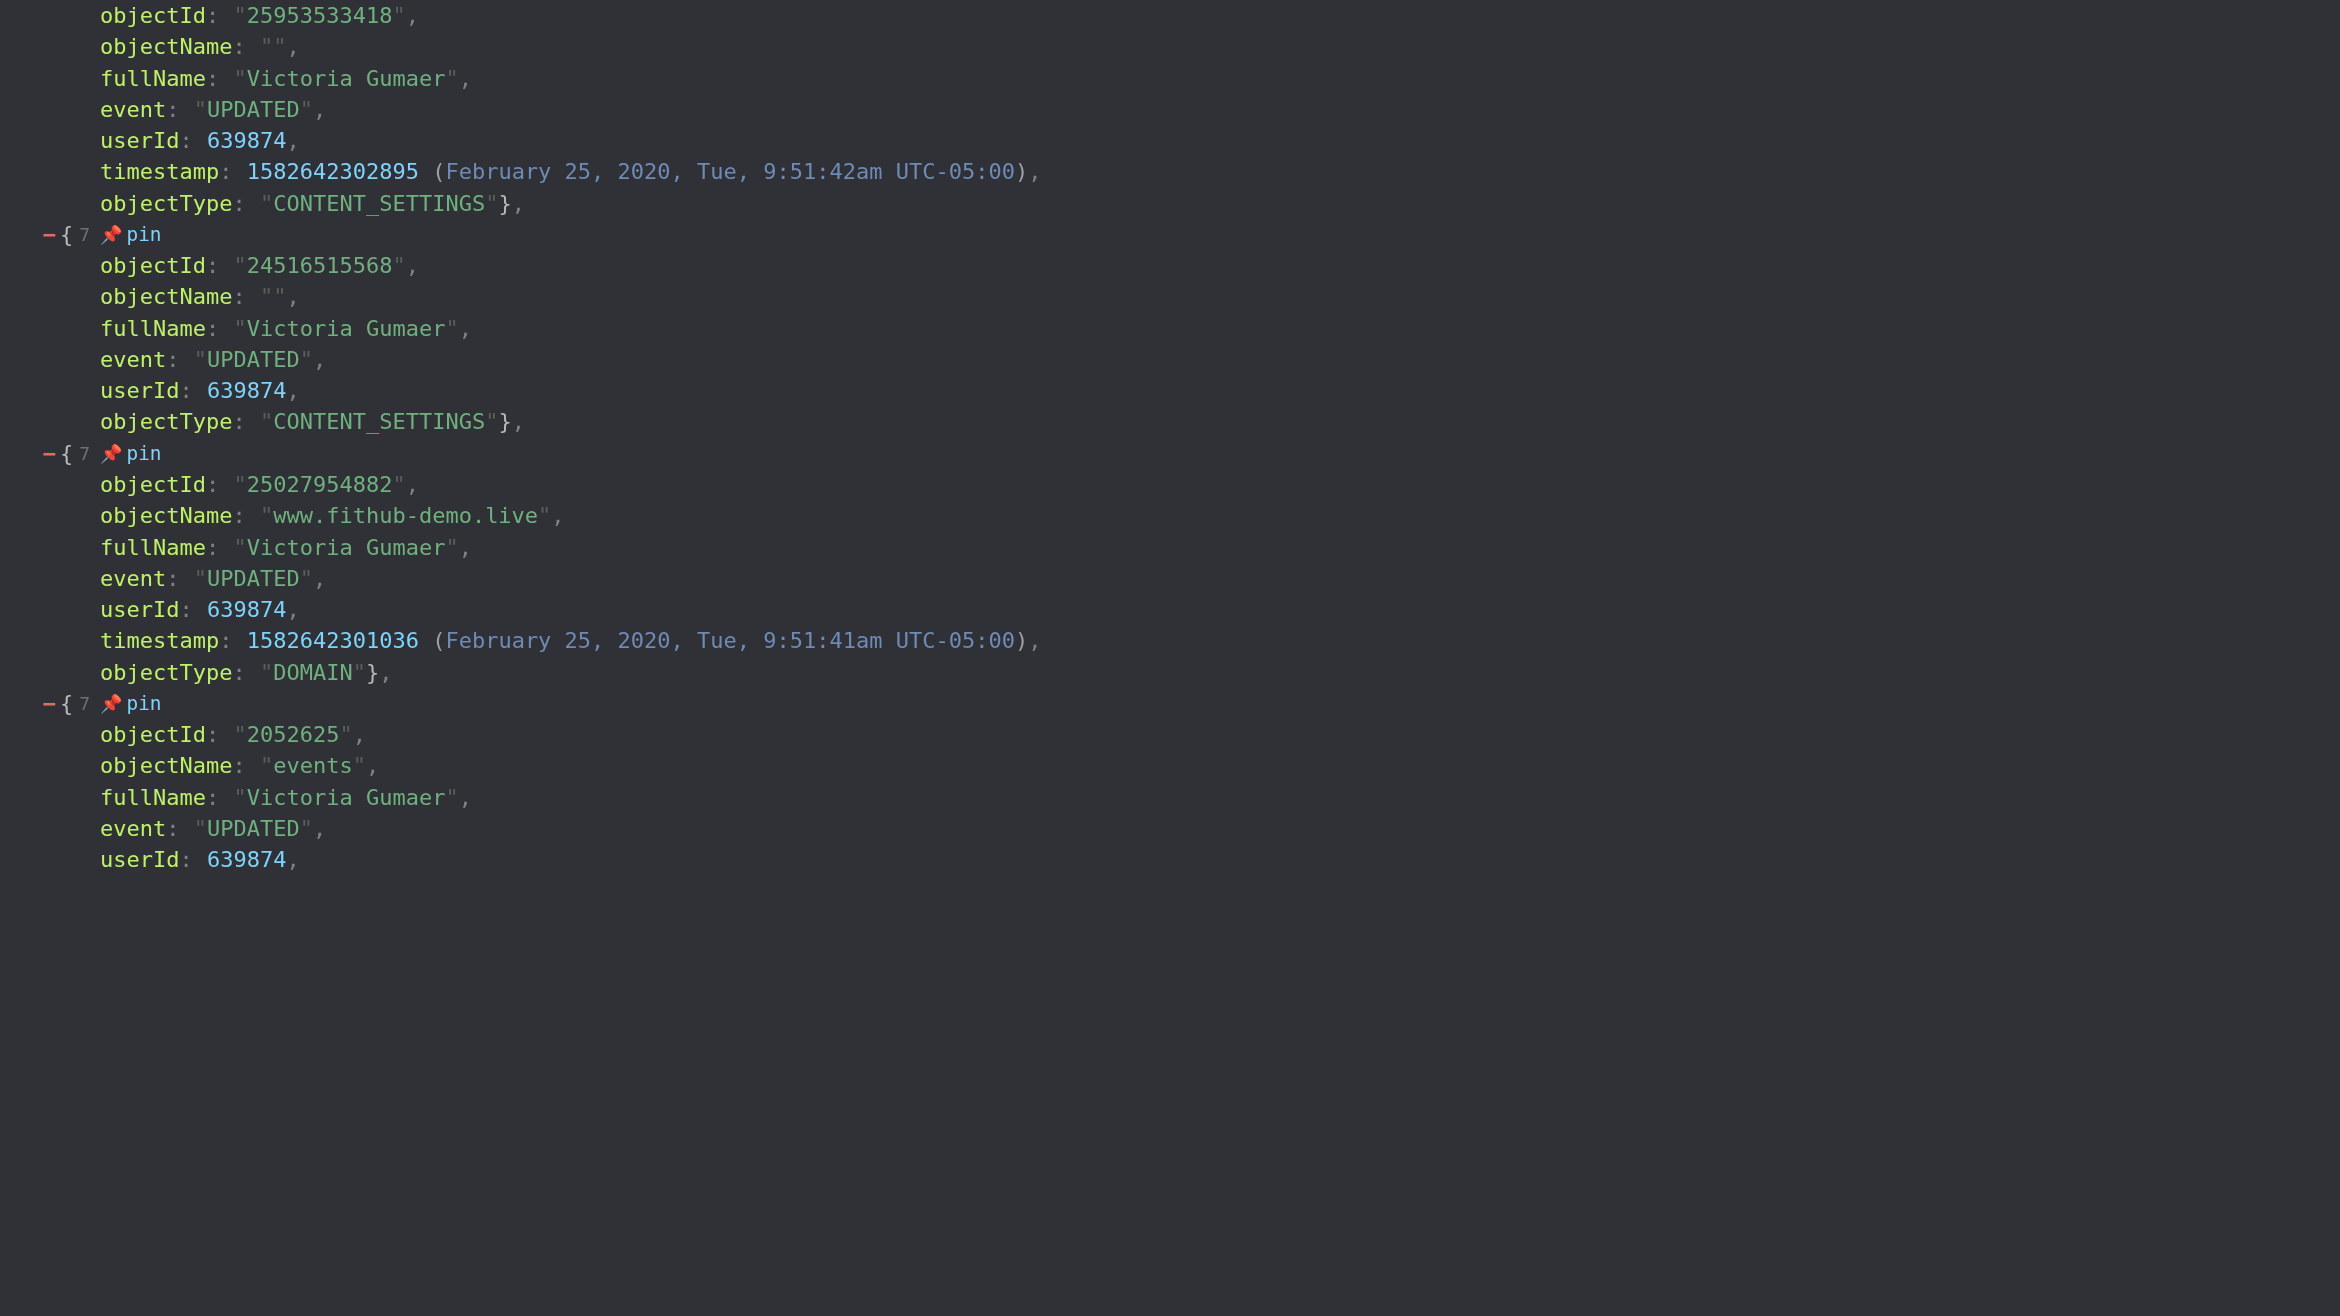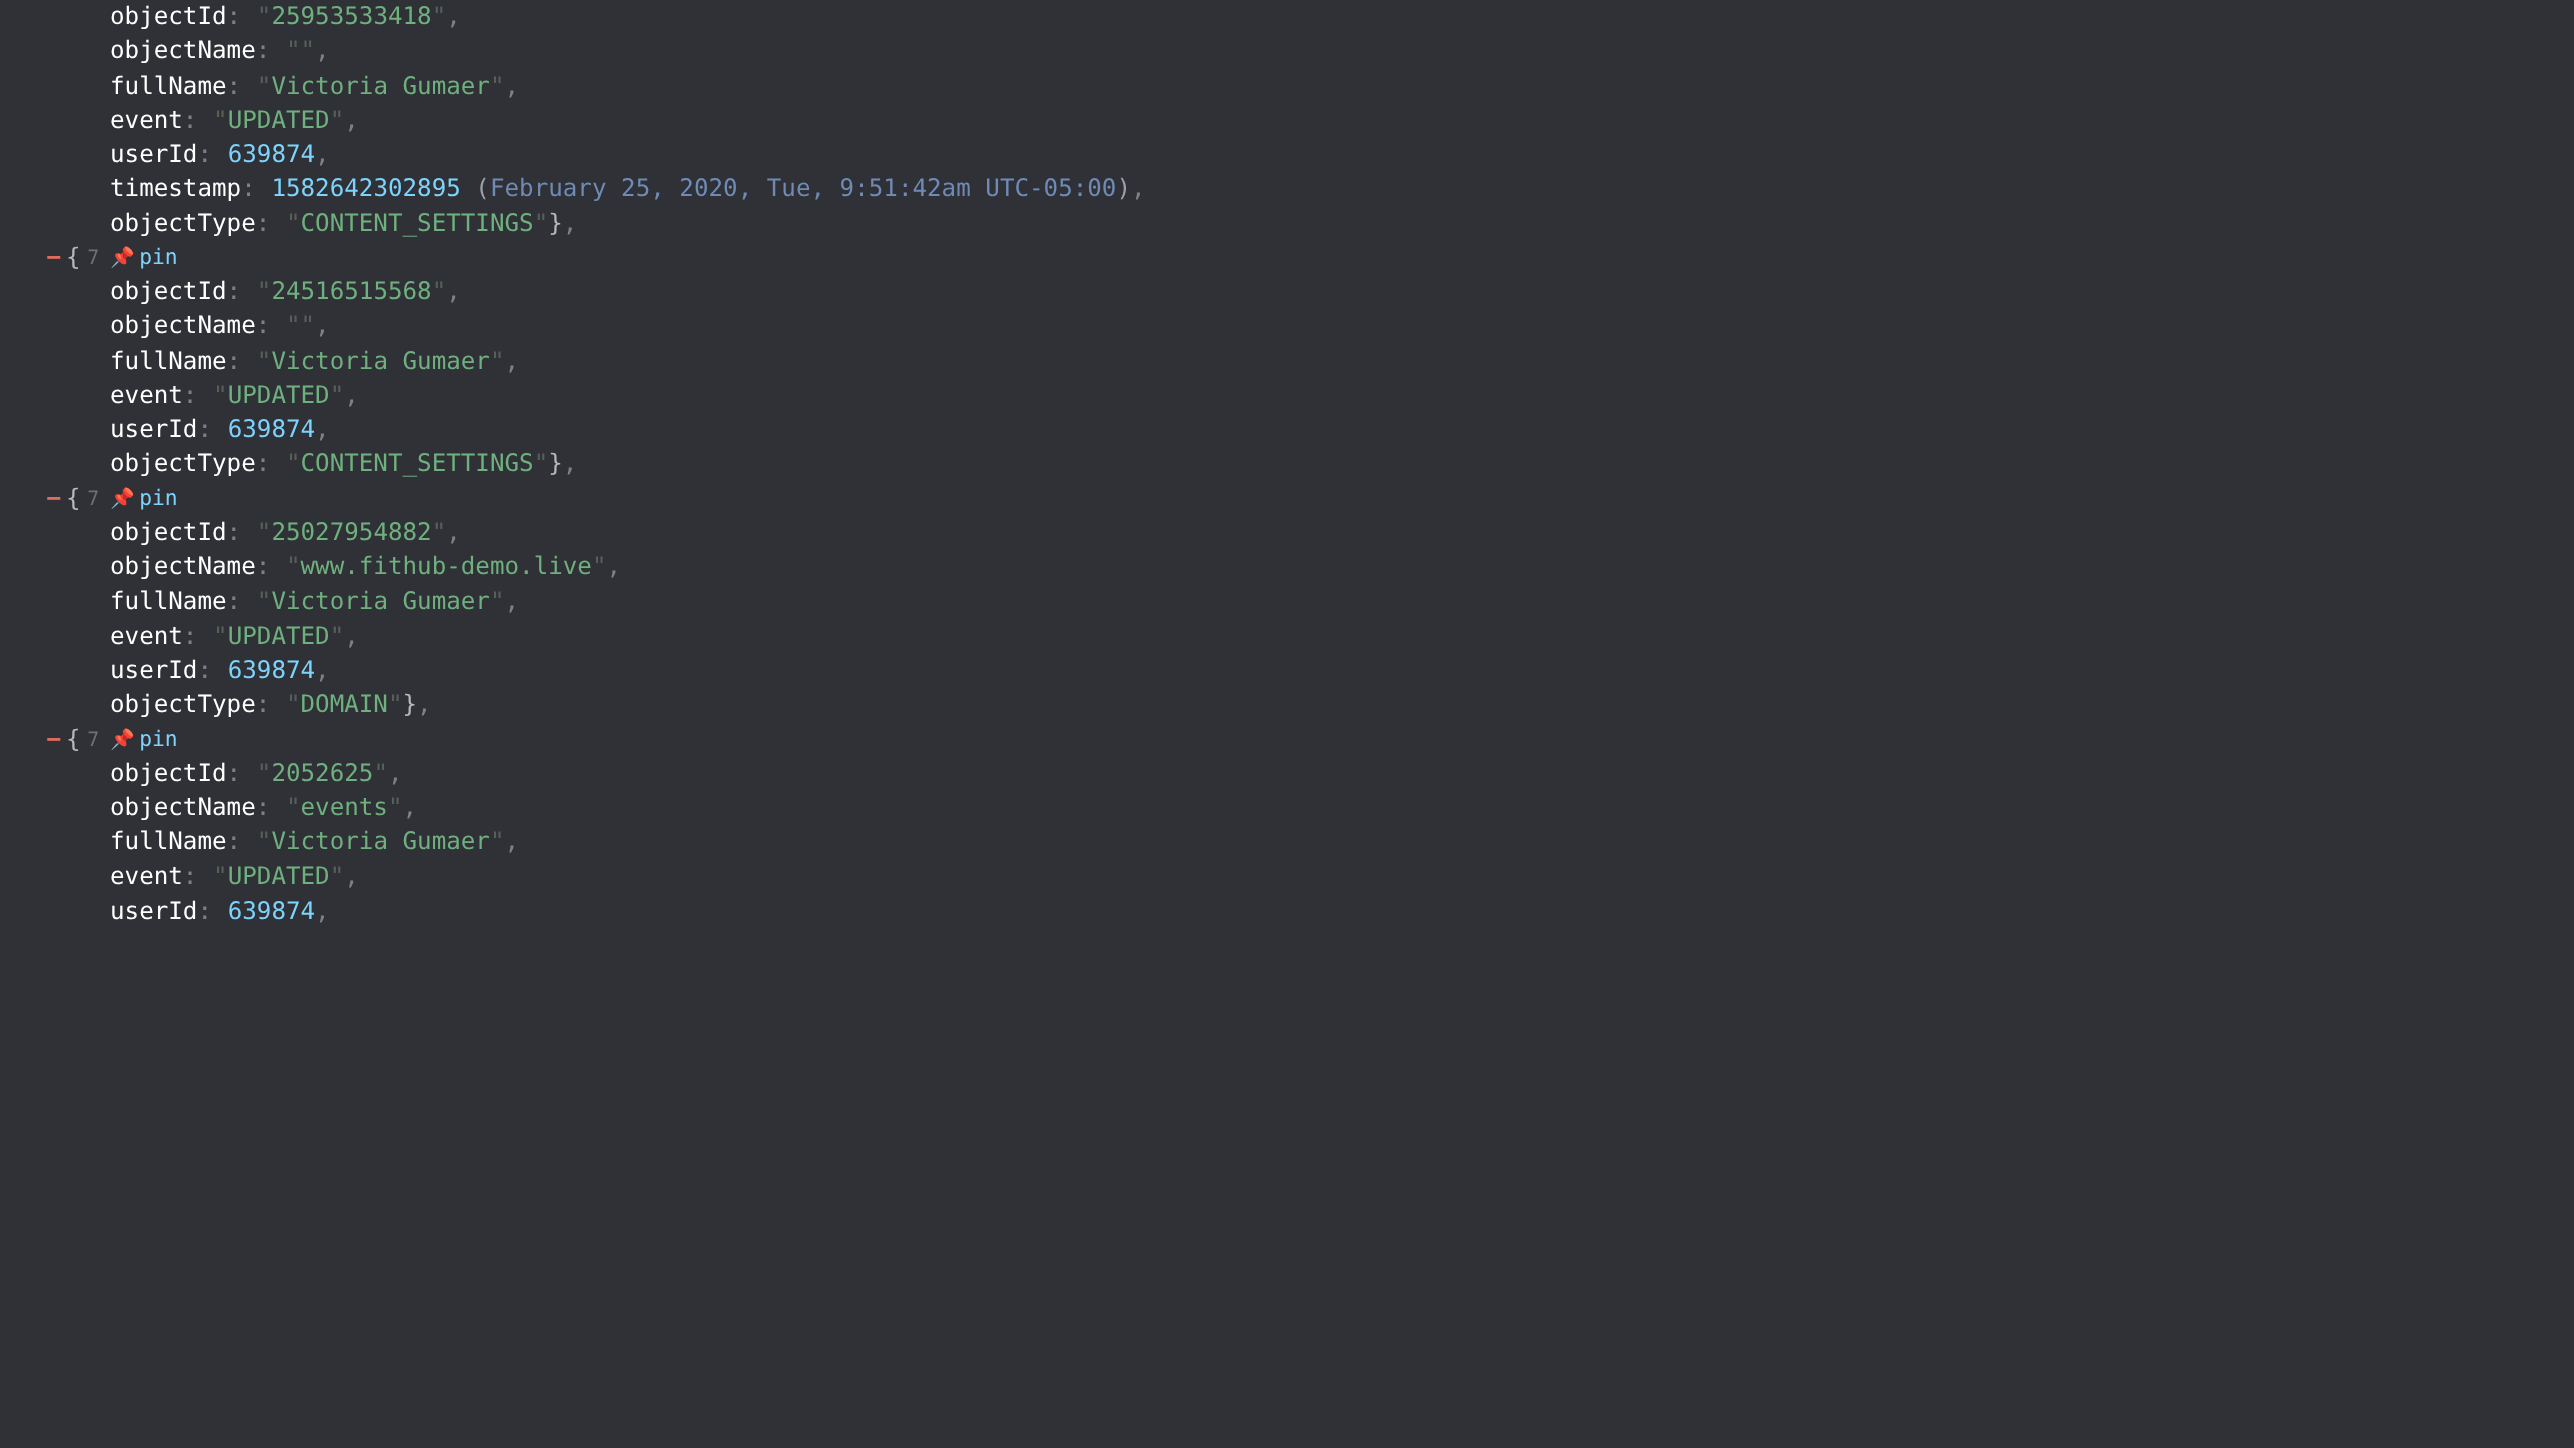--- a/index.html
+++ b/index.html
@@ -15,21 +15,21 @@
   .viewer {
     padding: 0 0 0 62px;
     white-space: nowrap;
   }
   .row {
     padding: 2px 0;
   }
   .indent-prop { padding-left: 38px; }
   .open-row { padding-left: 0; }
   .key {
-    color: #ffffff;
+    color: #bef264;
   }
   .colon { color: #7e8186; margin: 0 1px 0 0; }
   .string { color: #6fb07f; }
   .quote { color: #576058; }
   .number { color: #7dd3fc; }
   .brace { color: #b8b8b8; }
   .paren { color: #9aa0a5; }
   .comma { color: #7e8186; }
   .date {
     color: #6f8ab5;
@@ -83,20 +83,21 @@
     <div class="row indent-prop"><span class="key">fullName</span><span class="colon">: </span><span class="quote">"</span><span class="string">Victoria Gumaer</span><span class="quote">"</span><span class="comma">,</span></div>
     <div class="row indent-prop"><span class="key">event</span><span class="colon">: </span><span class="quote">"</span><span class="string">UPDATED</span><span class="quote">"</span><span class="comma">,</span></div>
     <div class="row indent-prop"><span class="key">userId</span><span class="colon">: </span><span class="number">639874</span><span class="comma">,</span></div>
     <div class="row indent-prop"><span class="key">objectType</span><span class="colon">: </span><span class="quote">"</span><span class="string">CONTENT_SETTINGS</span><span class="quote">"</span><span class="close-brace-inline">}</span><span class="comma">,</span></div>
     <div class="row open-row"><span class="collapse-toggle">−</span><span class="brace">{</span><span class="count-badge">7</span><span class="pin-icon">📌</span><span class="pin-label">pin</span></div>
     <div class="row indent-prop"><span class="key">objectId</span><span class="colon">: </span><span class="quote">"</span><span class="string">25027954882</span><span class="quote">"</span><span class="comma">,</span></div>
     <div class="row indent-prop"><span class="key">objectName</span><span class="colon">: </span><span class="quote">"</span><span class="string">www.fithub-demo.live</span><span class="quote">"</span><span class="comma">,</span></div>
     <div class="row indent-prop"><span class="key">fullName</span><span class="colon">: </span><span class="quote">"</span><span class="string">Victoria Gumaer</span><span class="quote">"</span><span class="comma">,</span></div>
     <div class="row indent-prop"><span class="key">event</span><span class="colon">: </span><span class="quote">"</span><span class="string">UPDATED</span><span class="quote">"</span><span class="comma">,</span></div>
     <div class="row indent-prop"><span class="key">userId</span><span class="colon">: </span><span class="number">639874</span><span class="comma">,</span></div>
+    <div class="row indent-prop"><span class="key">timestamp</span><span class="colon">: </span><span class="number">1582642301036</span> <span class="paren">(</span><span class="date">February 25, 2020, Tue, 9:51:41am UTC-05:00</span><span class="paren">)</span><span class="comma">,</span></div>
     <div class="row indent-prop"><span class="key">objectType</span><span class="colon">: </span><span class="quote">"</span><span class="string">DOMAIN</span><span class="quote">"</span><span class="close-brace-inline">}</span><span class="comma">,</span></div>
     <div class="row open-row"><span class="collapse-toggle">−</span><span class="brace">{</span><span class="count-badge">7</span><span class="pin-icon">📌</span><span class="pin-label">pin</span></div>
     <div class="row indent-prop"><span class="key">objectId</span><span class="colon">: </span><span class="quote">"</span><span class="string">2052625</span><span class="quote">"</span><span class="comma">,</span></div>
     <div class="row indent-prop"><span class="key">objectName</span><span class="colon">: </span><span class="quote">"</span><span class="string">events</span><span class="quote">"</span><span class="comma">,</span></div>
     <div class="row indent-prop"><span class="key">fullName</span><span class="colon">: </span><span class="quote">"</span><span class="string">Victoria Gumaer</span><span class="quote">"</span><span class="comma">,</span></div>
     <div class="row indent-prop"><span class="key">event</span><span class="colon">: </span><span class="quote">"</span><span class="string">UPDATED</span><span class="quote">"</span><span class="comma">,</span></div>
     <div class="row indent-prop"><span class="key">userId</span><span class="colon">: </span><span class="number">639874</span><span class="comma">,</span></div>
   </div>
 
 </body></html>

